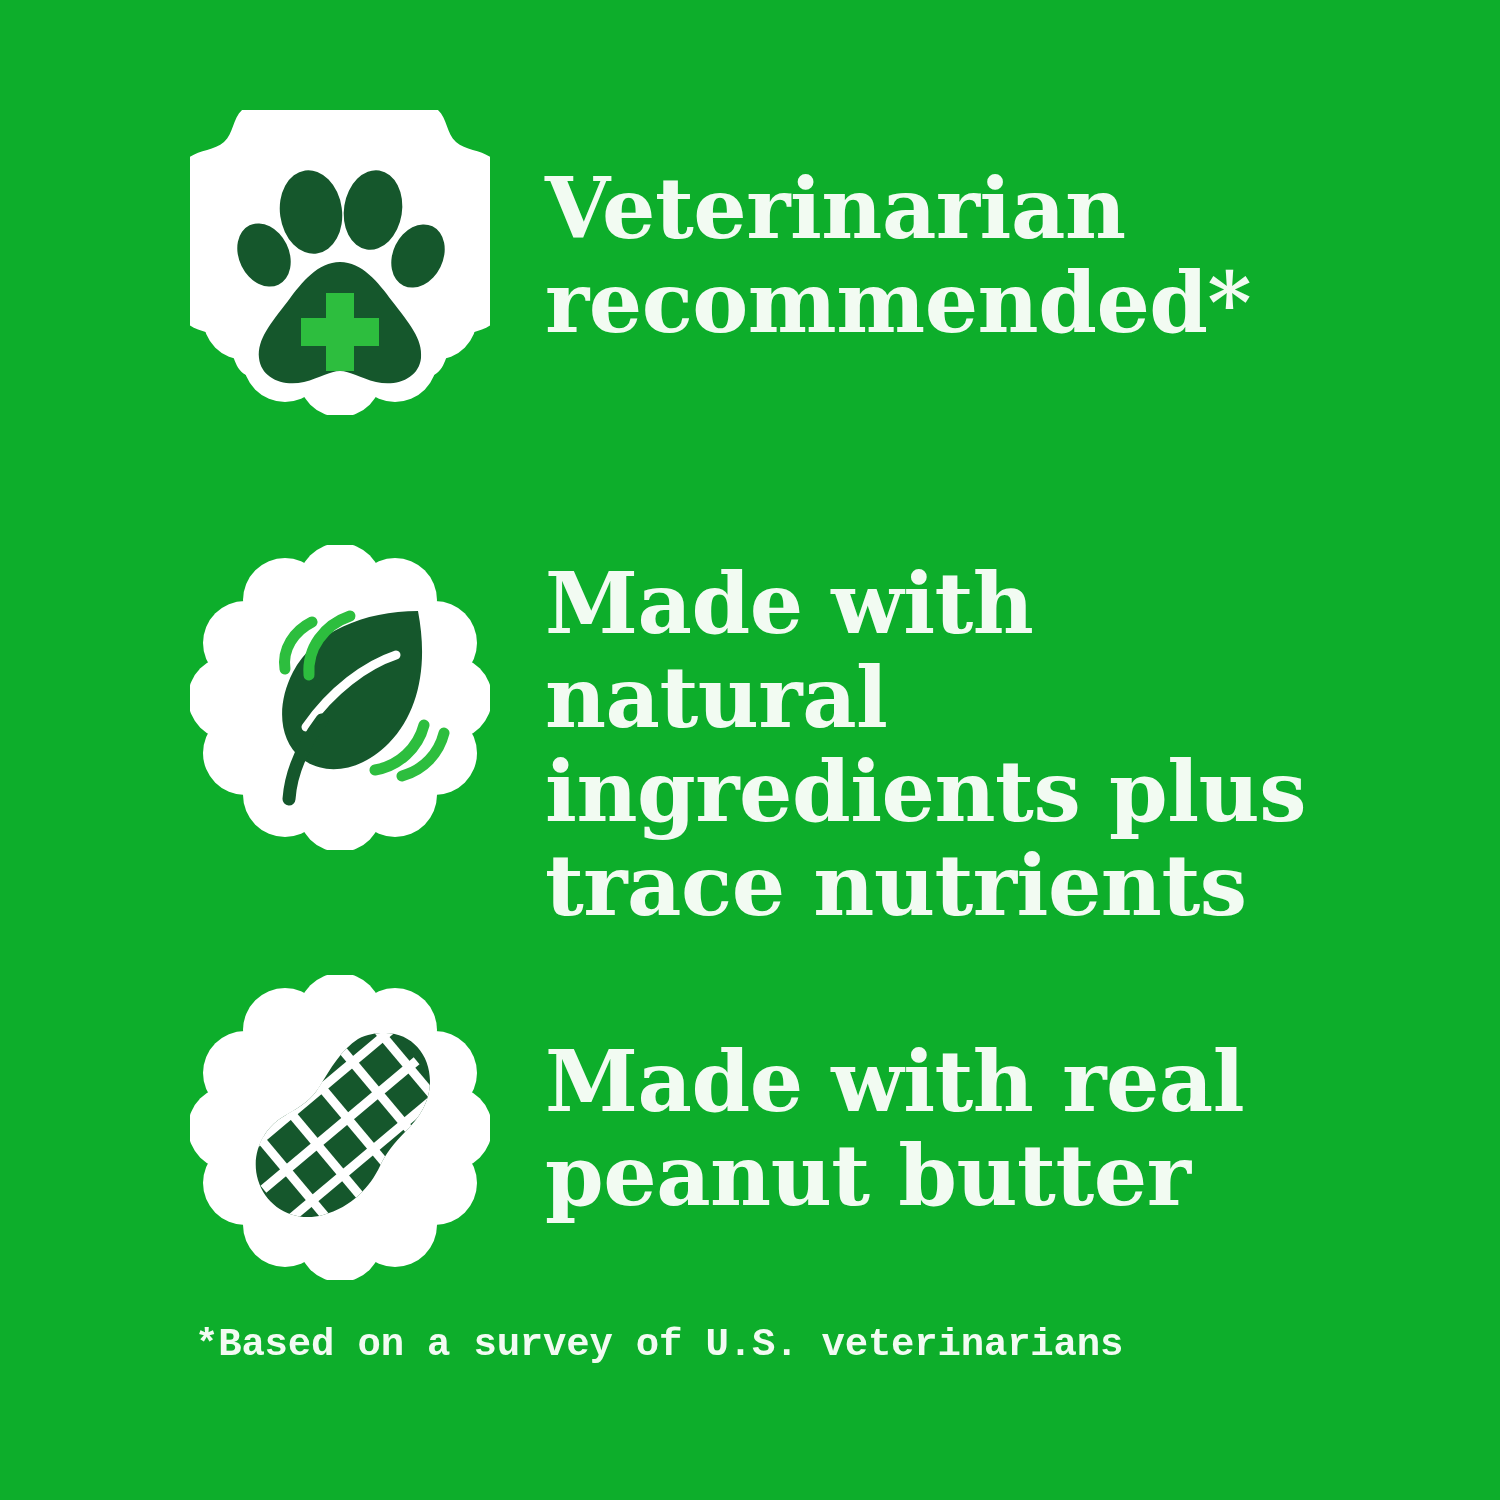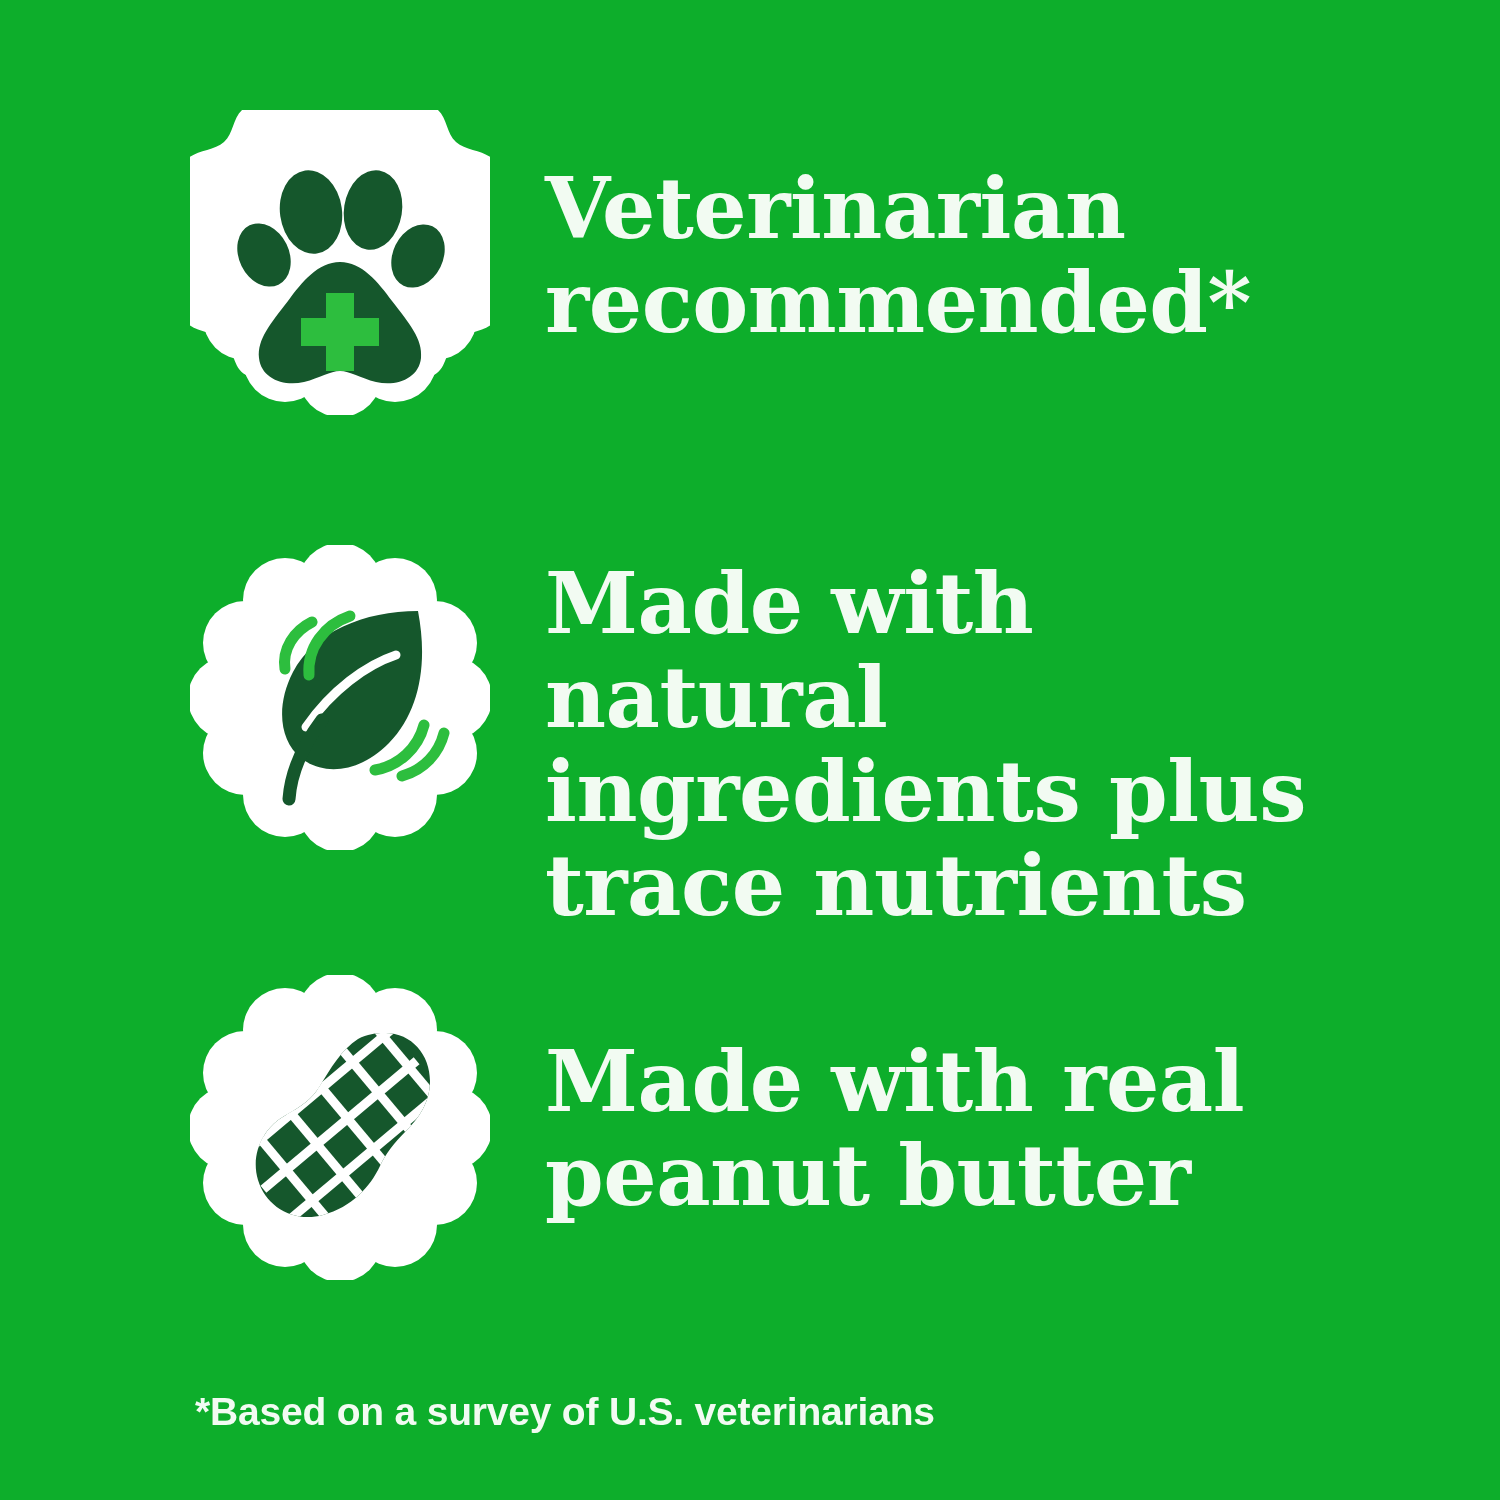--- a/index.html
+++ b/index.html
@@ -42,23 +42,23 @@
     max-width:770px;
     padding-top:4px;
   }
   #row-0 .feature-text { padding-top:52px; }
   #row-1 .feature-text { padding-top:12px; }
   #row-2 .feature-text { padding-top:60px; }
 
   .footnote {
     position:absolute;
     left:195px;
-    top:1390px;
+    top:1323px;
     color:#F2FBF2;
-    font-family:Liberation Sans, sans-serif;
+    font-family:Liberation Mono, monospace;
     font-weight:700;
     font-size:39px;
     letter-spacing:-0.2px;
     white-space:nowrap;
   }
 </style>
 </head>
 <body>
 
 <div id="stage">

